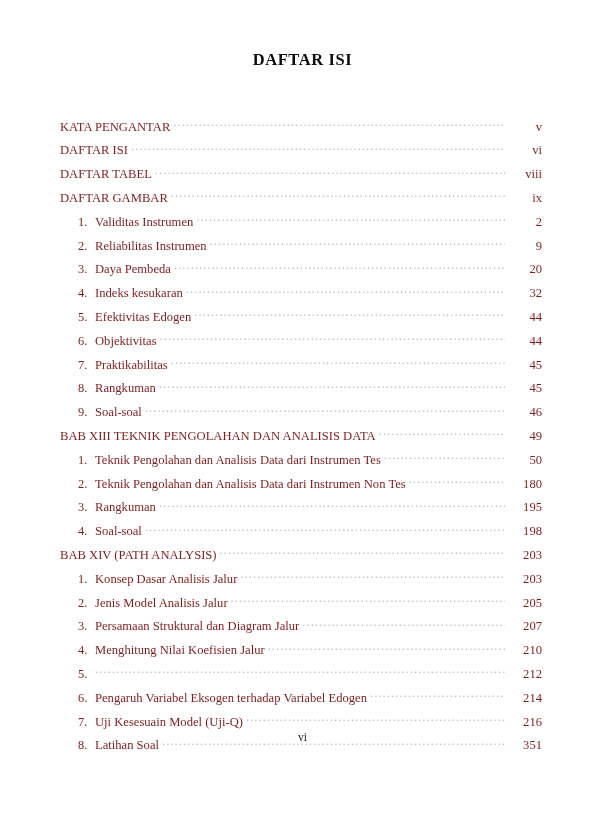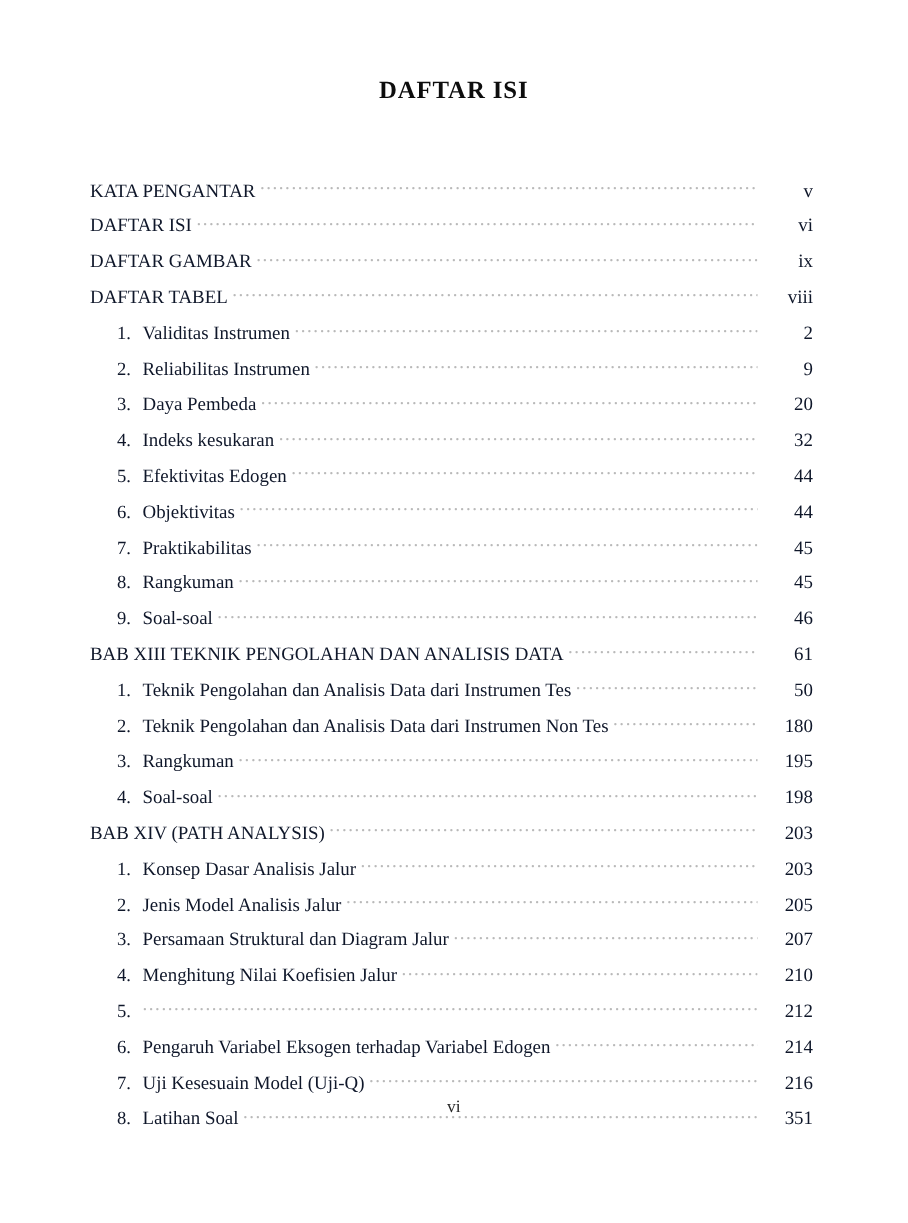--- a/index.html
+++ b/index.html
@@ -40,21 +40,21 @@
     top: 118px;
     left: 60px;
     width: 482px;
   }
 
   .toc-row {
     display: flex;
     align-items: baseline;
     height: 23.8px;
     font-size: 12.6px;
-    color: #0f172a;
+    color: #7f1d1d;
     white-space: nowrap;
   }
 
   .toc-row.level-1 {
     padding-left: 0;
   }
 
   .toc-row.level-2 {
     padding-left: 18px;
   }
@@ -120,28 +120,28 @@
         <span class="label">KATA PENGANTAR</span>
         <span class="leader"></span>
         <span class="pagenum">v</span>
       </div>
       <div class="toc-row level-1">
         <span class="label">DAFTAR ISI</span>
         <span class="leader"></span>
         <span class="pagenum">vi</span>
       </div>
       <div class="toc-row level-1">
+        <span class="label">DAFTAR TABEL</span>
+        <span class="leader"></span>
+        <span class="pagenum">viii</span>
+      </div>
+      <div class="toc-row level-1">
         <span class="label">DAFTAR GAMBAR</span>
         <span class="leader"></span>
         <span class="pagenum">ix</span>
-      </div>
-      <div class="toc-row level-1">
-        <span class="label">DAFTAR TABEL</span>
-        <span class="leader"></span>
-        <span class="pagenum">viii</span>
       </div>
       <div class="toc-row level-2">
         <span class="num">1.</span>
         <span class="label">Validitas Instrumen</span>
         <span class="leader"></span>
         <span class="pagenum">2</span>
       </div>
       <div class="toc-row level-2">
         <span class="num">2.</span>
         <span class="label">Reliabilitas Instrumen</span>
@@ -186,21 +186,21 @@
       </div>
       <div class="toc-row level-2">
         <span class="num">9.</span>
         <span class="label">Soal-soal</span>
         <span class="leader"></span>
         <span class="pagenum">46</span>
       </div>
       <div class="toc-row level-1">
         <span class="label">BAB XIII TEKNIK PENGOLAHAN DAN ANALISIS DATA</span>
         <span class="leader"></span>
-        <span class="pagenum">61</span>
+        <span class="pagenum">49</span>
       </div>
       <div class="toc-row level-2">
         <span class="num">1.</span>
         <span class="label">Teknik Pengolahan dan Analisis Data dari Instrumen Tes</span>
         <span class="leader"></span>
         <span class="pagenum">50</span>
       </div>
       <div class="toc-row level-2">
         <span class="num">2.</span>
         <span class="label">Teknik Pengolahan dan Analisis Data dari Instrumen Non Tes</span>

